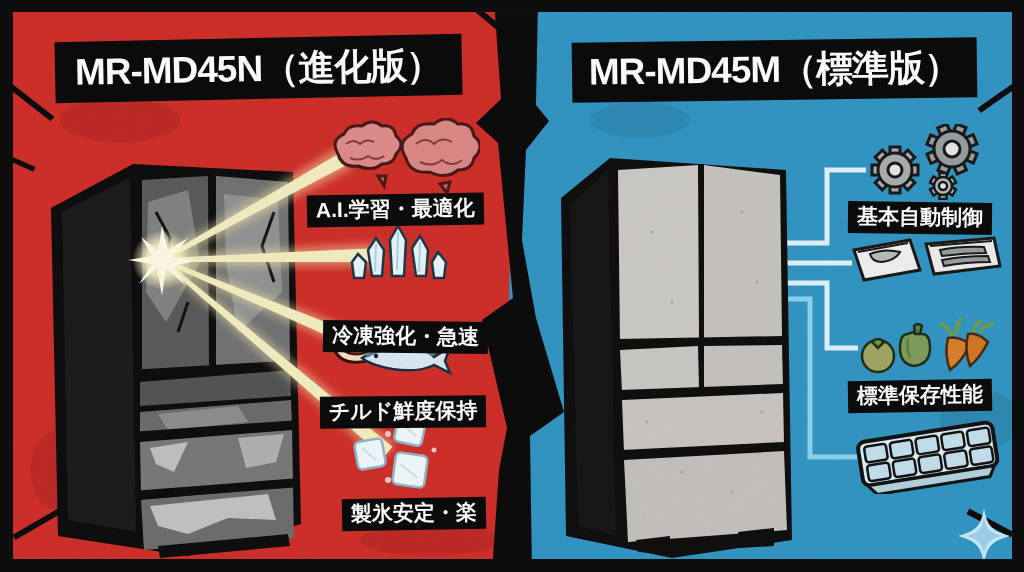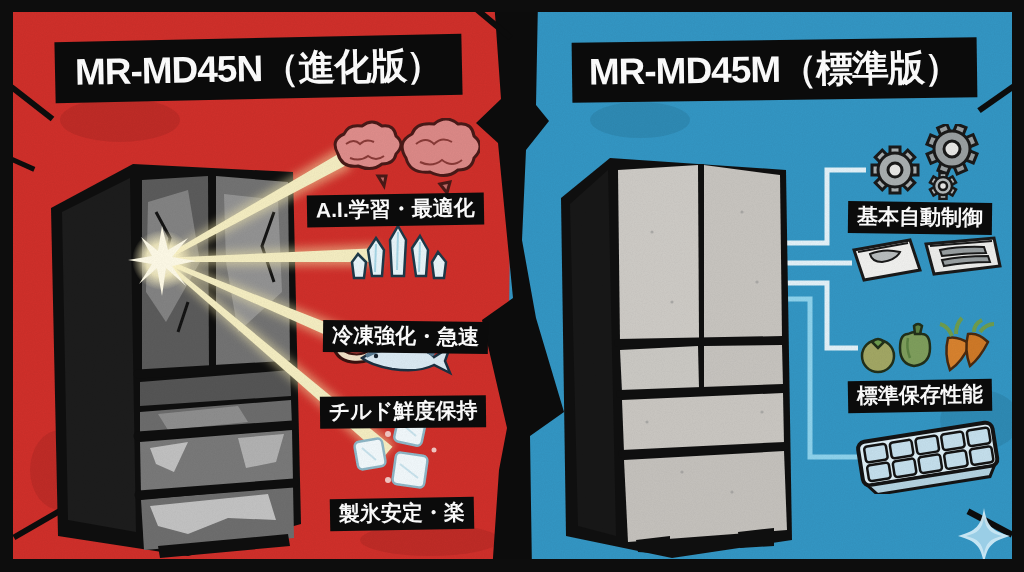--- a/index.html
+++ b/index.html
@@ -251,21 +251,21 @@
       <g stroke="#c9e4ee" stroke-width="2" fill="none">
         <path d="M54,10 l14,12"></path>
           <path d="M14,34 l14,12"></path>
           <path d="M52,50 l18,14"></path>
       </g>
       <circle cx="40" cy="20" r="3" fill="#f3c9c4"></circle>
       <circle cx="40" cy="66" r="3" fill="#f3c9c4"></circle>
       <circle cx="86" cy="36" r="2.5" fill="#f3c9c4"></circle>
     </svg>
   </div>
-  <div class="label-wrap" style="left:330px;top:498px;width:140px;">
+  <div class="label-wrap" style="left:342px;top:498px;width:140px;">
     <span class="feature-label r1">製氷安定・楽</span>
   </div>
 
   <div class="icon-wrap" style="left:855px;top:124px;width:140px;height:76px;">
     <svg width="140" height="76" viewBox="0 0 140 76">
       <g transform="translate(40,46)">
         <g fill="#aab0b1" stroke="#1a1a1a" stroke-width="3">
           <g>
             <rect x="-5" y="-23" width="10" height="10"></rect>
             <rect x="-5" y="-23" width="10" height="10" transform="rotate(45)"></rect>

